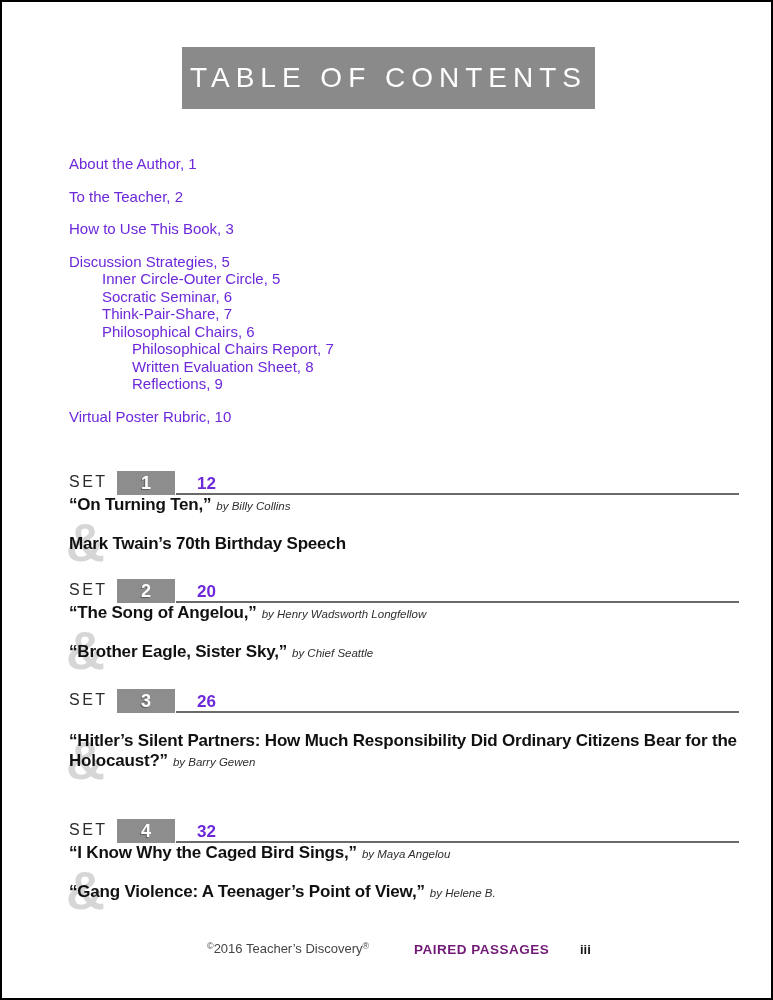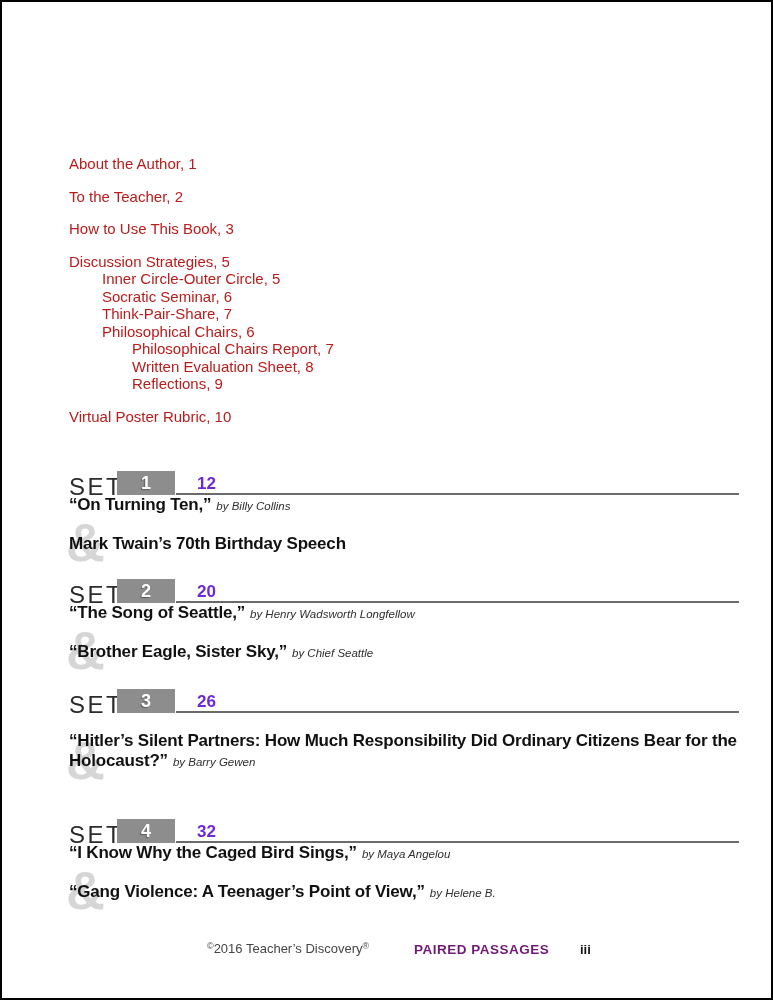--- a/index.html
+++ b/index.html
@@ -29,21 +29,21 @@
     font-weight: 400;
     letter-spacing: 6px;
     white-space: nowrap;
   }
 
   
   .front-matter {
     position: absolute;
     left: 67px; top: 153px;
     font-size: 15px;
-    color: #b91c1c;
+    color: #6d28d9;
   }
   .fm { line-height: 17.5px; }
   .fm.gap { margin-bottom: 15px; }
   .fm.lvl1 { padding-left: 33px; }
   .fm.lvl2 { padding-left: 63px; }
 
   
   .set {
     position: absolute;
     left: 67px;
@@ -51,21 +51,21 @@
   }
   .set-header { position: relative; height: 24px; }
   .set-rule {
     position: absolute;
     left: 107px; right: 0; bottom: 0;
     height: 2px;
     background: #6a6a6a;
   }
   .set-word {
     position: absolute; left: 0; top: 2px;
-    font-size: 24px;
+    font-size: 16px;
     letter-spacing: 2.5px;
     color: #2b2b2b;
   }
   .set-badge {
     position: absolute; left: 48px; top: 0;
     width: 58px; height: 24px;
     background: #8d8d8d;
     color: #fff;
     font-weight: bold;
     font-size: 18px;
@@ -124,20 +124,23 @@
   .footer-folio {
     position: absolute; left: 578px; top: 940px;
     font-size: 13px; font-weight: bold; color: #161616;
   }
 </style>
 </head>
 <body>
 
 <div class="page">
 
+  <div class="toc-banner">
+    <div class="title">TABLE OF CONTENTS</div>
+  </div>
 
   <div class="front-matter">
     <div class="fm gap">About the Author, 1</div>
     <div class="fm gap">To the Teacher, 2</div>
     <div class="fm gap">How to Use This Book, 3</div>
     <div class="fm">Discussion Strategies, 5</div>
     <div class="fm lvl1">Inner Circle-Outer Circle, 5</div>
     <div class="fm lvl1">Socratic Seminar, 6</div>
     <div class="fm lvl1">Think-Pair-Share, 7</div>
     <div class="fm lvl1">Philosophical Chairs, 6</div>
@@ -160,21 +163,21 @@
   </div>
 
   <div class="set" style="top:577px">
     <div class="set-header">
       <span class="set-rule"></span>
       <span class="set-word">SET</span>
       <span class="set-badge">2</span>
       <span class="set-page">20</span>
     </div>
     <div class="amp">&amp;</div>
-    <div class="pair-title t1"><span>“The Song of Seattle,”</span><span class="credit">by Henry Wadsworth Longfellow</span></div>
+    <div class="pair-title t1"><span>“The Song of Angelou,”</span><span class="credit">by Henry Wadsworth Longfellow</span></div>
     <div class="pair-title t2"><span>“Brother Eagle, Sister Sky,”</span><span class="credit">by Chief Seattle</span></div>
   </div>
 
   <div class="set" style="top:687px">
     <div class="set-header">
       <span class="set-rule"></span>
       <span class="set-word">SET</span>
       <span class="set-badge">3</span>
       <span class="set-page">26</span>
     </div>

